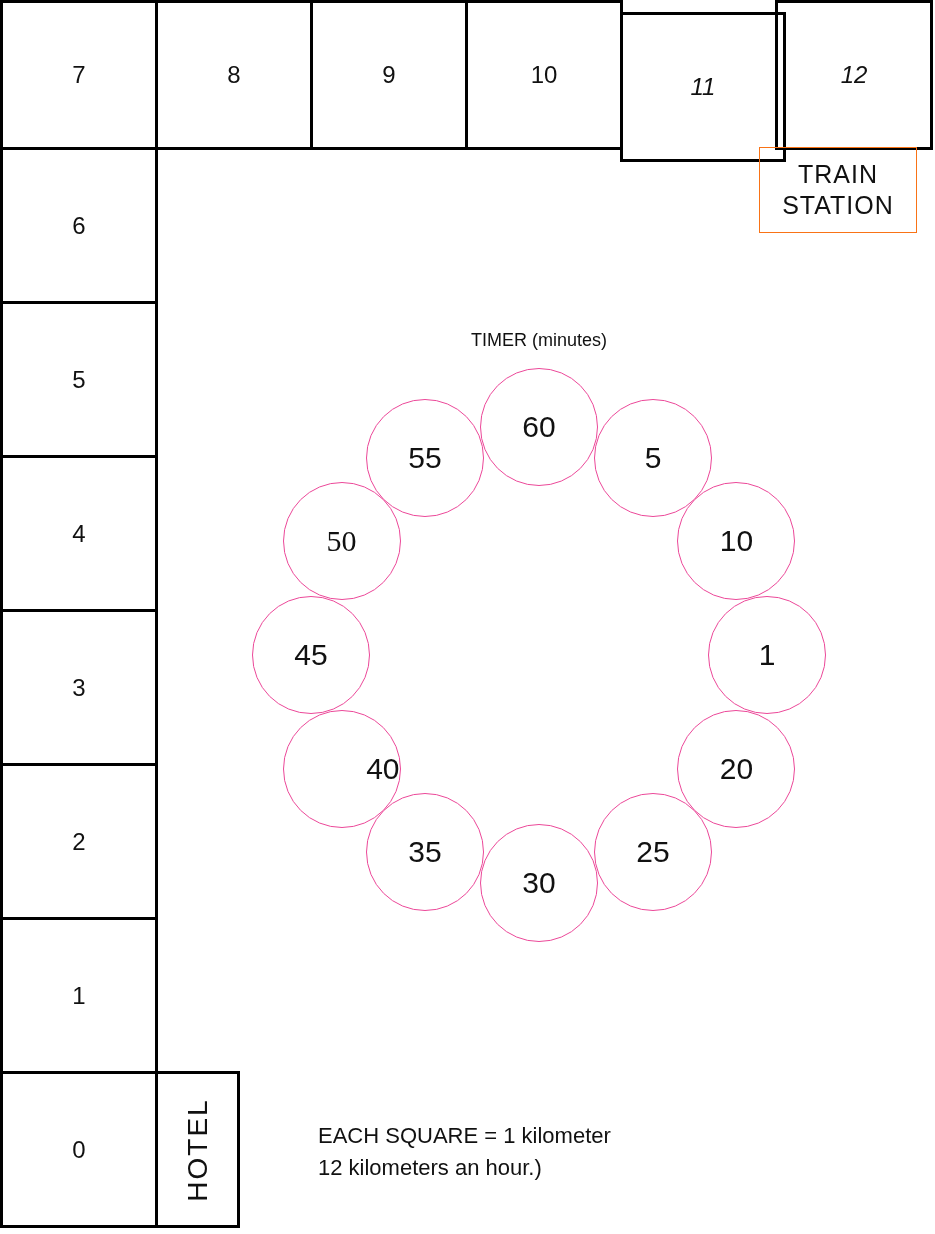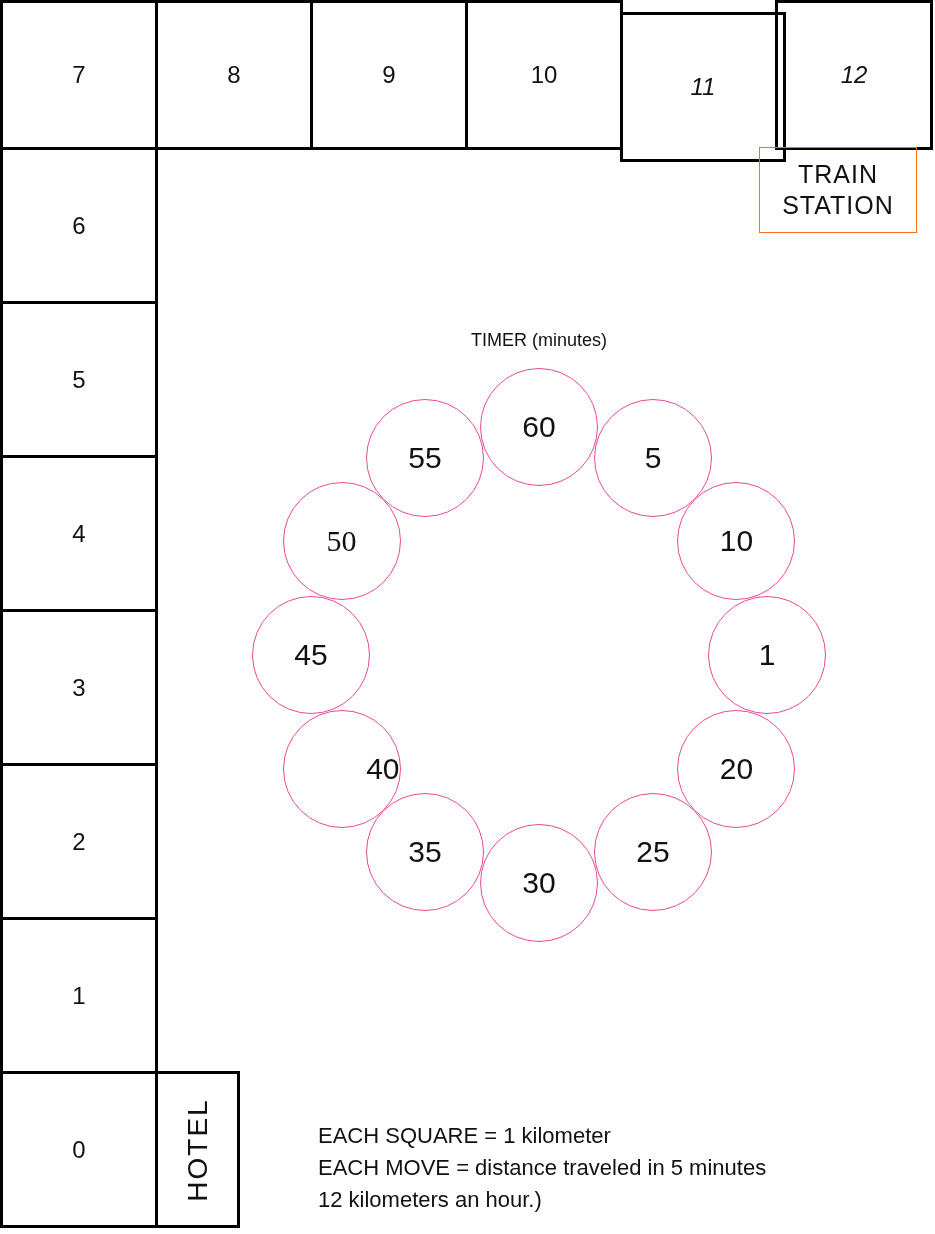--- a/index.html
+++ b/index.html
@@ -177,17 +177,16 @@
       <div class="timer-circle" style="left: 282.546px; top: 482px; font-family: Liberation Serif, serif;">
         <span>50</span>
       </div>
       <div class="timer-circle" style="left: 366px; top: 398.546px; text-align: right;">
         <span>55</span>
       </div>
     </div>
 
   <div id="legend">
       <div>EACH SQUARE = 1 kilometer</div>
-      <div>EACH MOVE = distance traveled in 5 minutes</div>
       <div>12 kilometers an hour.)</div>
     </div>
 
 </div>
 
 </body></html>

